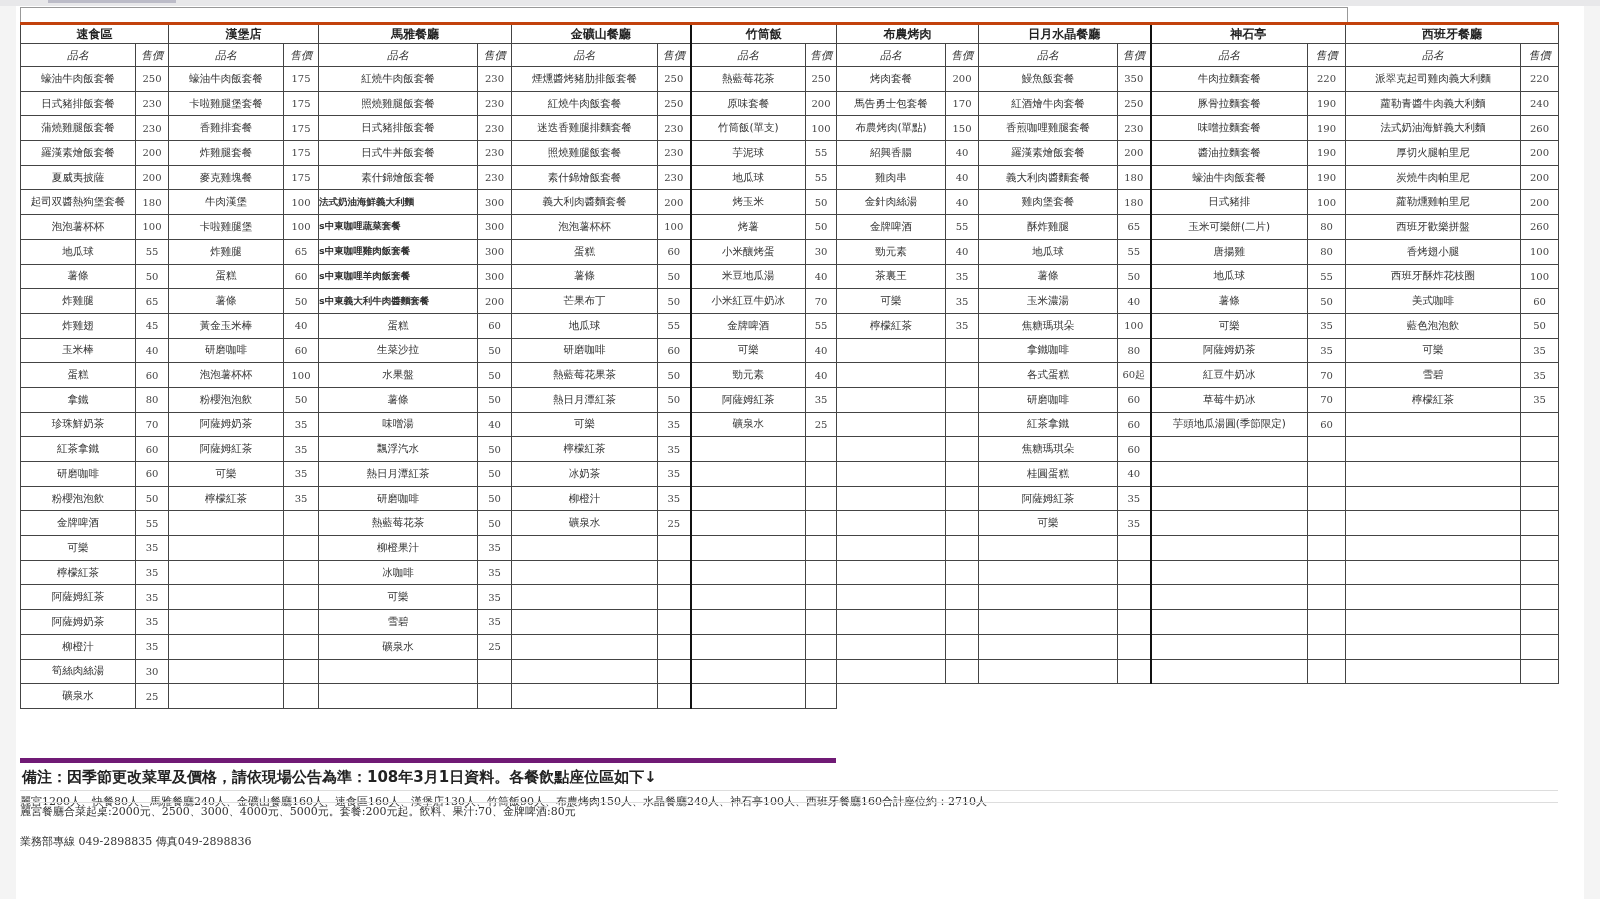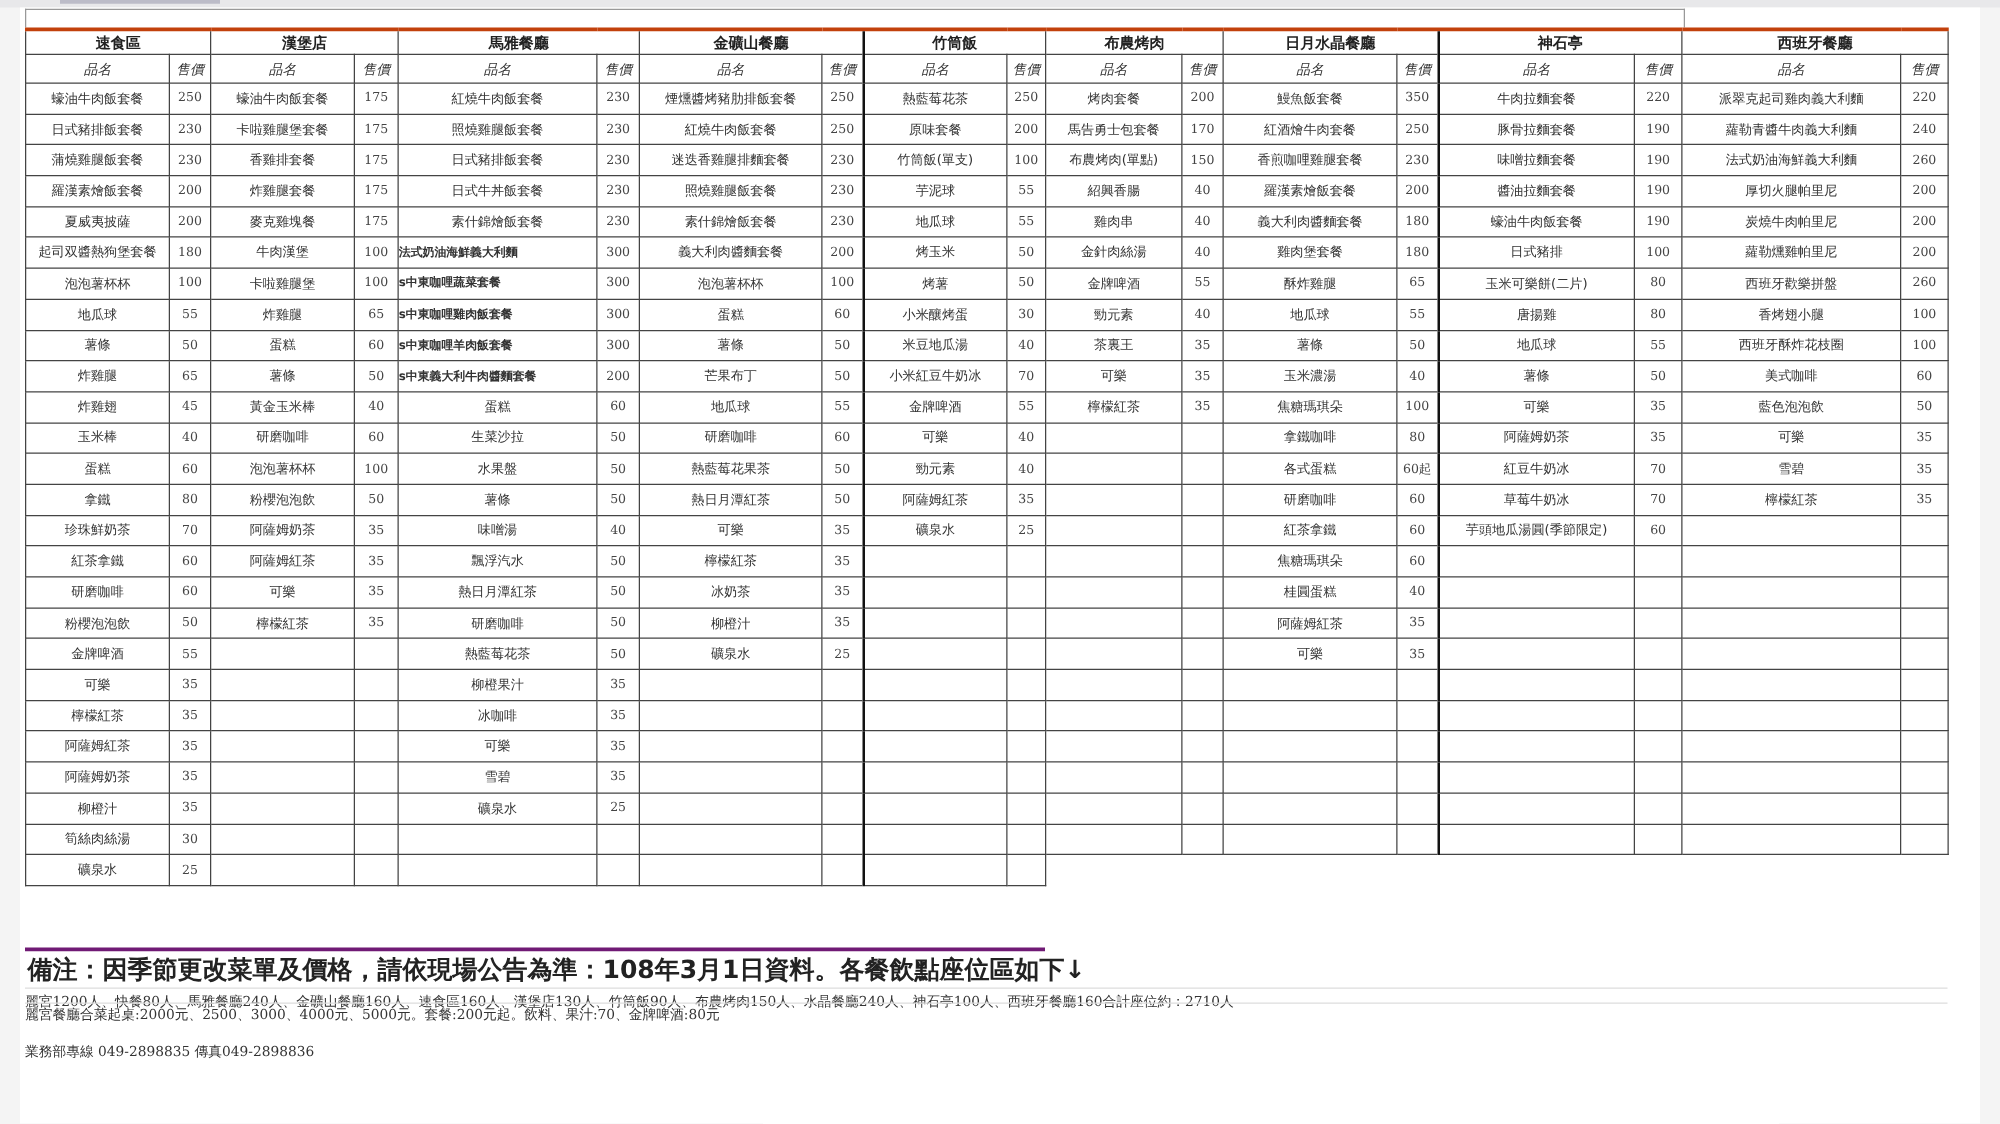--- a/index.html
+++ b/index.html
@@ -13,22 +13,22 @@
   table.menu td, table.menu th { border:1px solid #444; padding:0; text-align:center; overflow:hidden; white-space:nowrap; }
   table.menu tr.shop th { height:18px; font-size:12px; font-weight:bold; border-top:3px solid #c2410c;
       font-family:"DejaVu Sans","Liberation Sans",sans-serif; }
   table.menu tr.sub th { height:22px; font-size:11px; font-weight:normal; font-style:italic; color:#333;
       font-family:"DejaVu Sans","Liberation Sans",sans-serif; }
   table.menu td { height:23.7px; font-size:10.5px; }
   table.menu td.name { font-family:"DejaVu Sans","Liberation Sans",sans-serif; color:#333; }
   table.menu td.name.bold { font-weight:bold; text-align:left; font-size:9.5px; }
   table.menu td.price { font-size:10px; color:#444; }
   table.menu .thickL { border-left:2px solid #111; }
-  .note { position:absolute; left:20px; top:758px; width:816px; height:28px; border-top:3px solid #701a75;
-          font-family:"DejaVu Sans","Liberation Sans",sans-serif; font-weight:bold; font-size:20px;
+  .note { position:absolute; left:20px; top:758px; width:816px; height:28px; border-top:5px solid #701a75;
+          font-family:"DejaVu Sans","Liberation Sans",sans-serif; font-weight:bold; font-size:15px;
           line-height:28px; white-space:nowrap; padding-left:2px; box-sizing:border-box; }
   .foot { position:absolute; left:20px; width:1538px; font-size:11px; color:#333;
           white-space:nowrap; border-top:1px solid #ddd; }
   .foot1 { top:790px; height:22px; line-height:22px; }
   .foot2 { top:802px; height:18px; line-height:18px; }
   .foot3 { top:833px; height:18px; line-height:18px; border-top:none; }
 </style>
 </head>
 <body>
 

